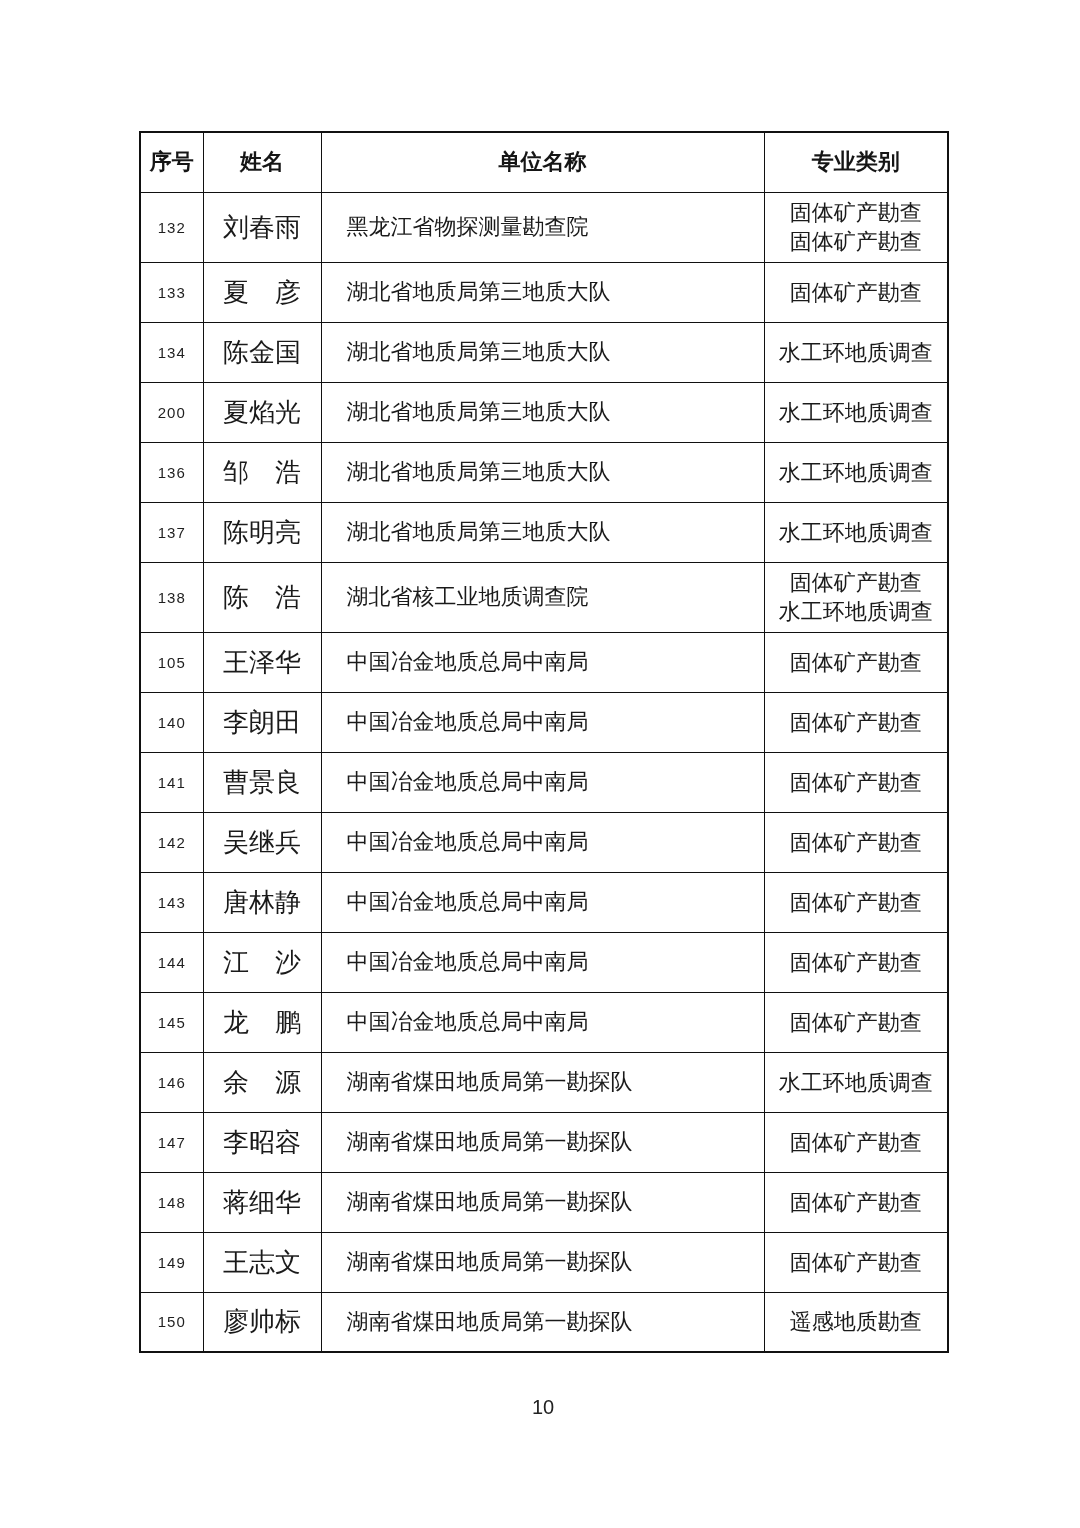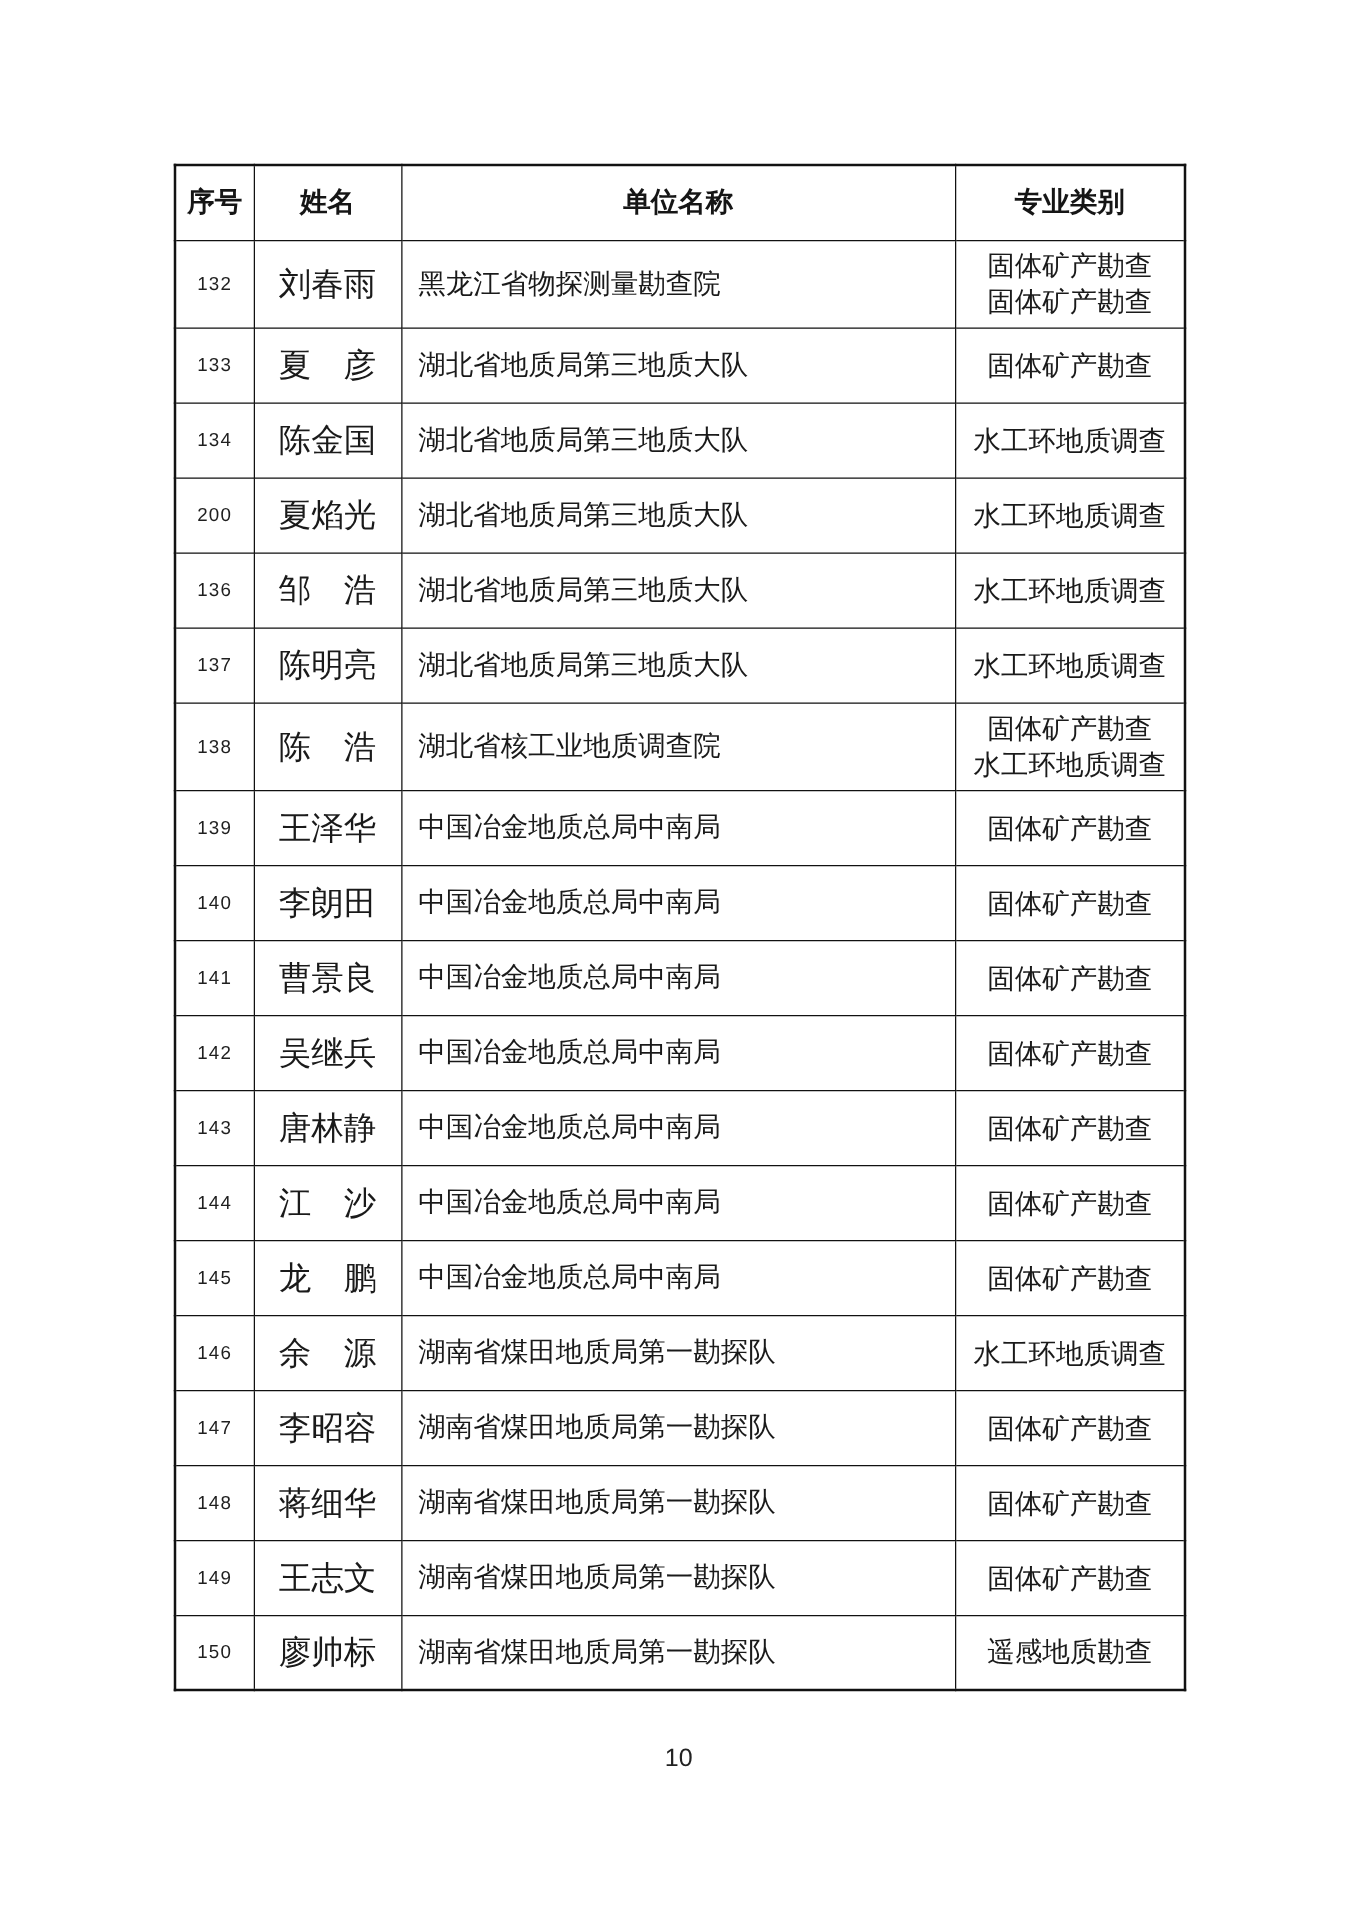--- a/index.html
+++ b/index.html
@@ -48,21 +48,21 @@
     font-size: 15px;
     letter-spacing: 1px;
     color: #1f1f1f;
   }
   td.cell-name {
     text-align: center;
     font-size: 26px;
   }
   td.cell-unit {
     text-align: left;
-    padding-left: 13px;
+    padding-left: 25px;
     font-size: 22px;
   }
   td.cell-category {
     text-align: center;
     font-size: 22px;
   }
   td.cell-category .cat-line {
     line-height: 29px;
   }
   .page-number {
@@ -149,21 +149,21 @@
         <tr class="tall">
           <td class="cell-index">138</td>
           <td class="cell-name">陈　浩</td>
           <td class="cell-unit">湖北省核工业地质调查院</td>
           <td class="cell-category">
             <div class="cat-line">固体矿产勘查</div>
             <div class="cat-line">水工环地质调查</div>
           </td>
         </tr>
         <tr>
-          <td class="cell-index">139</td>
+          <td class="cell-index">105</td>
           <td class="cell-name">王泽华</td>
           <td class="cell-unit">中国冶金地质总局中南局</td>
           <td class="cell-category">
             <div class="cat-line">固体矿产勘查</div>
           </td>
         </tr>
         <tr>
           <td class="cell-index">140</td>
           <td class="cell-name">李朗田</td>
           <td class="cell-unit">中国冶金地质总局中南局</td>

